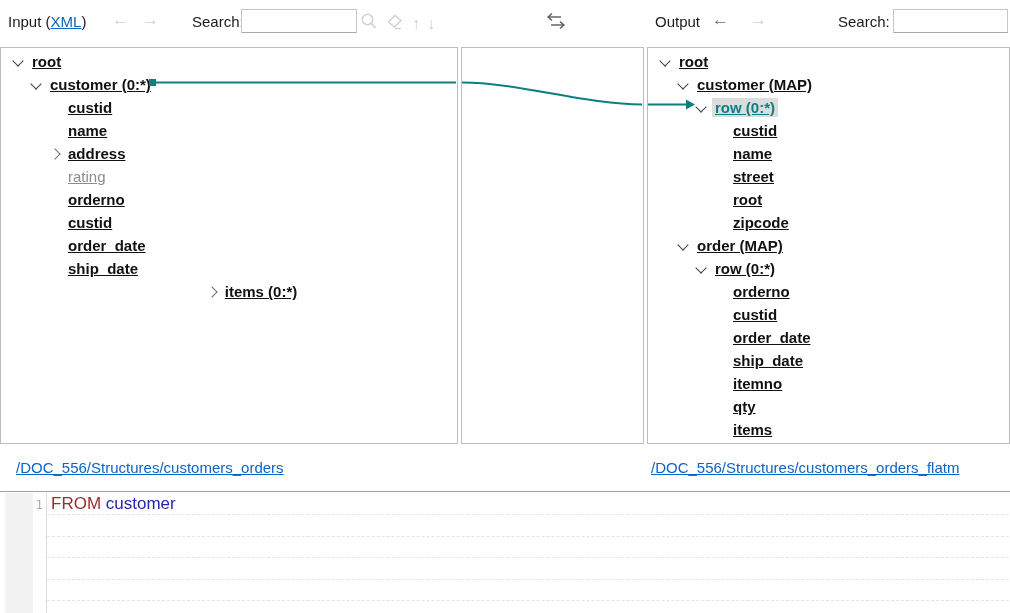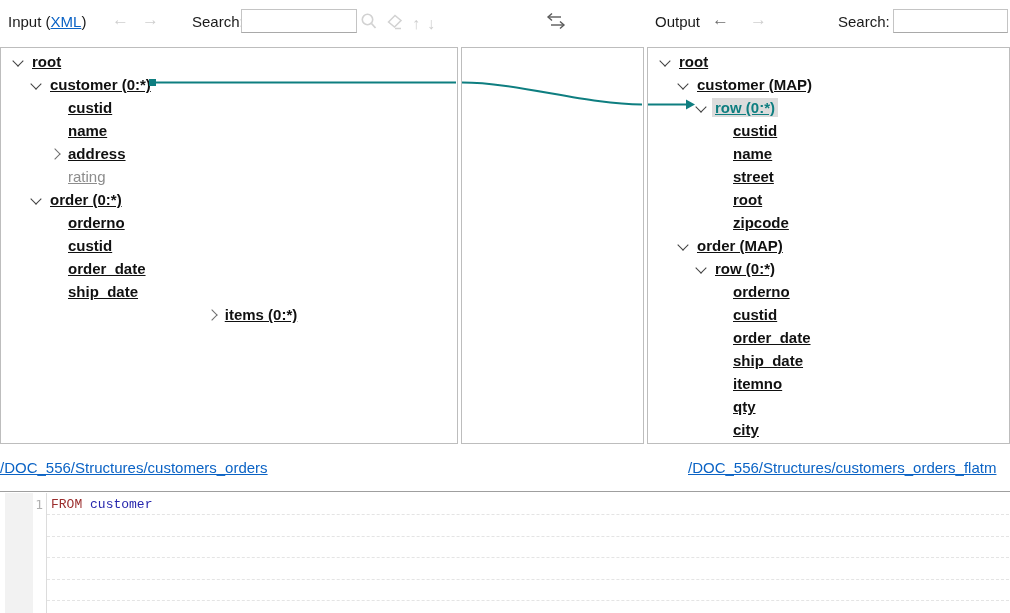--- a/index.html
+++ b/index.html
@@ -44,21 +44,21 @@
   .src-link{position:absolute;top:459px;font-size:15px;color:var(--link);text-decoration:underline;white-space:nowrap;cursor:pointer;}
 
   
   .editor{position:absolute;left:0;top:491px;width:1010px;height:122px;background:#fff;border-top:1px solid #9f9f9f;}
   .gutter-band{position:absolute;left:5px;top:1px;width:28px;height:121px;background:#f2f2f2;}
   .gutter-sep{position:absolute;left:46px;top:1px;width:1px;height:121px;background:#dcdcdc;}
   .line-number{position:absolute;left:28px;top:5px;width:15px;text-align:right;font-family:"DejaVu Sans Mono",monospace;font-size:13px;color:#b0b0b0;}
   .code-rows{position:absolute;left:47px;top:2px;width:962px;}
   .code-row{height:21.4px;border-bottom:1px dashed #e4e4e4;display:flex;align-items:center;}
   .code-row.last{border-bottom:none;}
-  .code-row .code-text{font-family:Liberation Mono, monospace;font-size:13px;padding-left:4px;white-space:pre;}
+  .code-row .code-text{font-family:Liberation Sans, sans-serif;font-size:17px;padding-left:4px;white-space:pre;}
 </style>
 </head>
 <body>
 
 <div class="app">
 
   <div class="toolbar-label" style="left:8px;"><span>Input (</span><span class="link">XML</span><span>)</span></div>
 
   <div class="nav-arrow arrow-dim" style="left:112px;">←</div>
   <div class="nav-arrow arrow-dim" style="left:142px;">→</div>
@@ -119,24 +119,20 @@
           <span class="tree-label style-bold">name</span>
         </div>
         <div class="tree-row" style="padding-left: 46px;">
           <span class="chev right"></span>
           <span class="tree-label style-bold">address</span>
         </div>
         <div class="tree-row" style="padding-left: 46px;">
           <span class="chev"></span>
           <span class="tree-label style-muted">rating</span>
         </div>
-        <div class="tree-row" style="padding-left: 28px;">
-          <span class="chev down"></span>
-          <span class="tree-label style-bold">order (0:*)</span>
-        </div>
         <div class="tree-row" style="padding-left: 46px;">
           <span class="chev"></span>
           <span class="tree-label style-bold">orderno</span>
         </div>
         <div class="tree-row" style="padding-left: 46px;">
           <span class="chev"></span>
           <span class="tree-label style-bold">custid</span>
         </div>
         <div class="tree-row" style="padding-left: 46px;">
           <span class="chev"></span>
@@ -214,37 +210,37 @@
         <div class="tree-row" style="padding-left: 64px;">
           <span class="chev"></span>
           <span class="tree-label style-bold">itemno</span>
         </div>
         <div class="tree-row" style="padding-left: 64px;">
           <span class="chev"></span>
           <span class="tree-label style-bold">qty</span>
         </div>
         <div class="tree-row" style="padding-left: 64px;">
           <span class="chev"></span>
-          <span class="tree-label style-bold">city</span>
+          <span class="tree-label style-bold">items</span>
         </div>
       </div>
   </div>
 
   <svg class="overlay" width="1010" height="397" viewBox="0 0 1010 397">
     <g>
       <rect x="149" y="32" width="7" height="7" fill="#0e7e80"></rect>
       <line x1="156" y1="35.5" x2="456" y2="35.5" stroke="#0e7e80" stroke-width="2"></line>
       <path d="M462,35.5 C518,35.5 586,57.5 642,57.5" fill="none" stroke="#0e7e80" stroke-width="2"></path>
       <line x1="648" y1="57.5" x2="687" y2="57.5" stroke="#0e7e80" stroke-width="2"></line>
       <polygon points="686,52.5 695,57.5 686,62.5" fill="#0e7e80"></polygon>
     </g>
   </svg>
 
-  <div class="src-link" style="left:0;">/DOC_556/Structures/customers_orders</div>
-  <div class="src-link" style="left:688px;">/DOC_556/Structures/customers_orders_flatm</div>
+  <div class="src-link" style="left:16px;">/DOC_556/Structures/customers_orders</div>
+  <div class="src-link" style="left:651px;">/DOC_556/Structures/customers_orders_flatm</div>
 
   <div class="editor">
     <div class="gutter-band"></div>
     <div class="gutter-sep"></div>
     <div class="line-number">1</div>
     <div class="code-rows" id="code-rows">
         <div class="code-row">
           <span class="code-text"><span style="color: var(--kw);">FROM</span><span style="color: rgb(26, 26, 26);"> </span><span style="color: var(--id);">customer</span></span>
         </div>
         <div class="code-row"></div>

